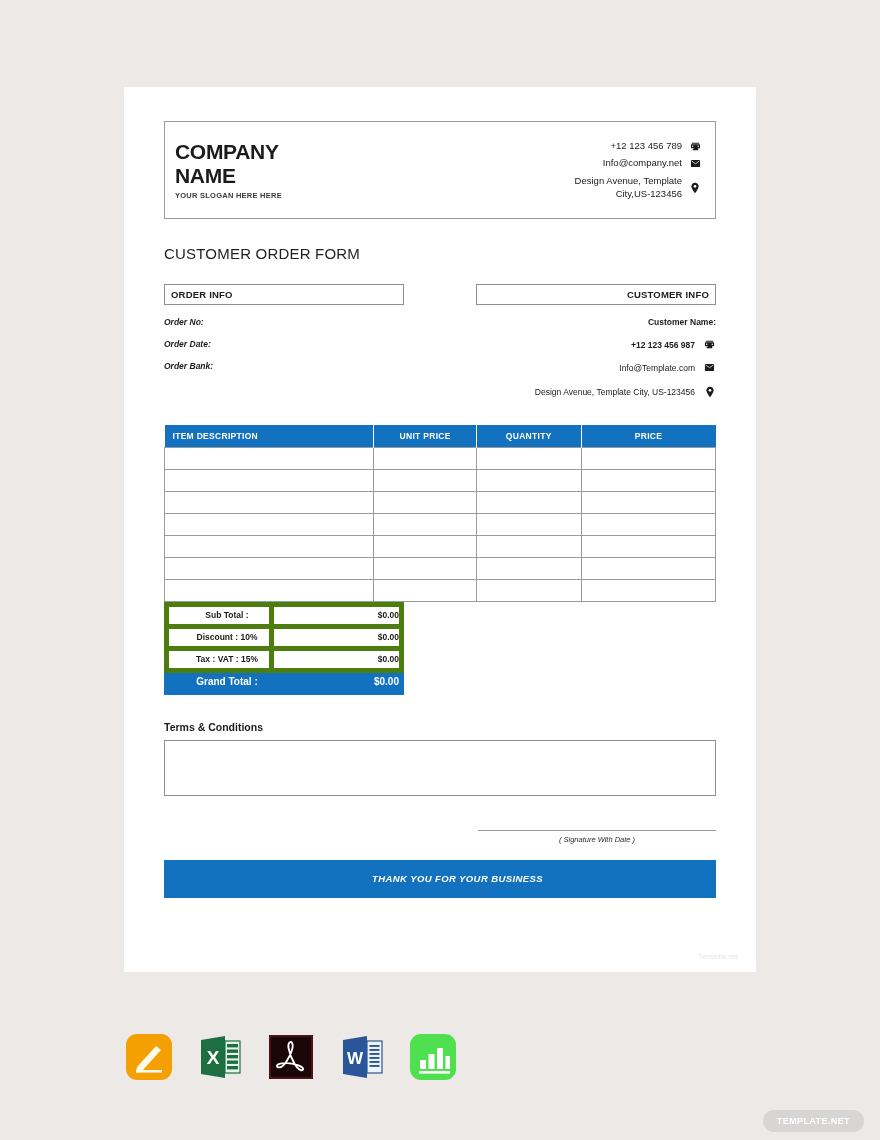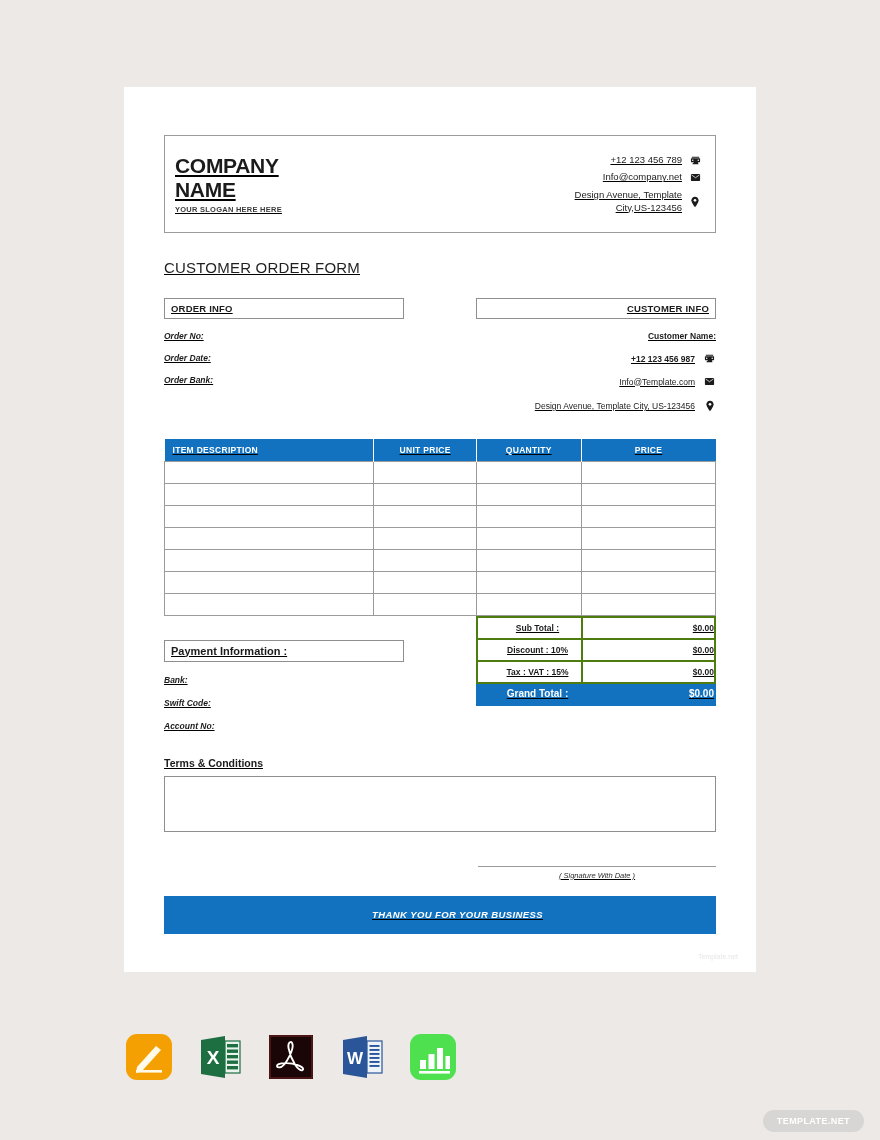--- a/index.html
+++ b/index.html
@@ -10,21 +10,21 @@
     overflow: hidden;
   }
 
   
   .sheet {
     position: absolute;
     left: 124px; top: 87px;
     width: 632px; height: 885px;
     background: #ffffff;
   }
-  .inner { position: absolute; left: 40px; top: 48px; width: 552px; text-decoration: underline; }
+  .inner { position: absolute; left: 40px; top: 34px; width: 552px; }
 
   
   .letterhead {
     border: 1px solid #9b9b9b;
     height: 98px;
     display: flex;
     align-items: center;
     justify-content: space-between;
     padding: 0 14px 0 10px;
   }
@@ -95,21 +95,21 @@
     border: 1px solid #8f8f8f; height: 22px;
     display: flex; align-items: center; padding: 0 6px;
     font-size: 11px; font-weight: 700; color: #1b1b1b;
   }
   .pay-line {
     font-size: 8.5px; font-weight: 700; font-style: italic;
     color: #1b1b1b; margin-top: 13px;
   }
   .totals { width: 240px; border-collapse: collapse; }
   .totals td {
-    height: 22px; border: 2px solid #4d7c0f;
+    height: 22px; border: 5px solid #4d7c0f;
     font-size: 8.5px; font-weight: 700; color: #1b1b1b; padding-left: 16px;
   }
   .totals td.lbl { text-align: center; width: 105px; }
   .totals td.val { text-align: right; }
   .totals tr.grand td {
     background: #1272bf; color: #ffffff; font-size: 10px;
     border-color: #1272bf;
   }
   .totals tr.grand td.lbl { border-right: 1px solid #ffffff; }
 
@@ -300,26 +300,20 @@
             <td></td>
             <td></td>
             <td></td>
             <td></td>
           </tr>
       </tbody>
     </table>
 
     <div class="mid">
 
-      <div class="pay">
-        <div class="pay-box">Payment Information :</div>
-        <div class="pay-line">Bank:</div>
-        <div class="pay-line">Swift Code:</div>
-        <div class="pay-line">Account No:</div>
-      </div>
 
       <table class="totals">
         <tbody>
           <tr>
             <td class="lbl">Sub Total :</td>
             <td class="val">$0.00</td>
           </tr>
           <tr>
             <td class="lbl">Discount : 10%</td>
             <td class="val">$0.00</td>

